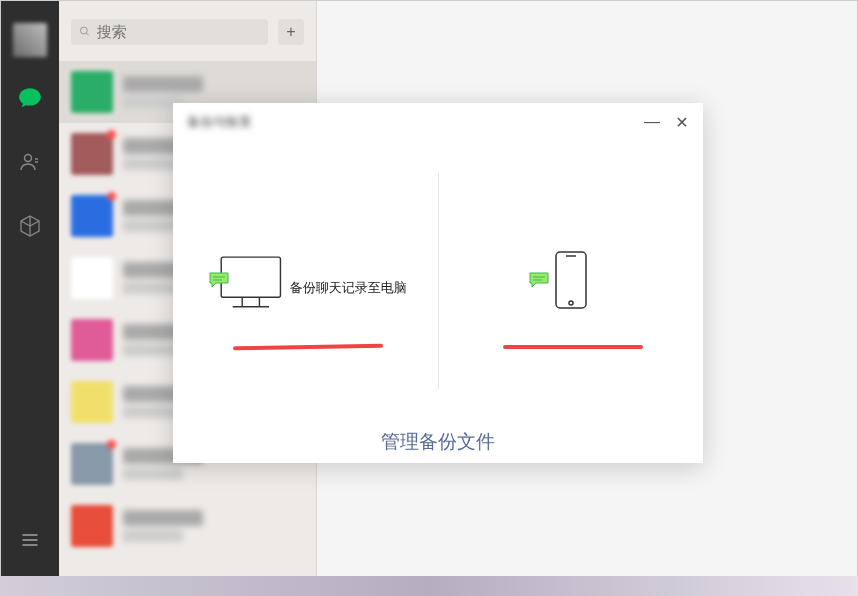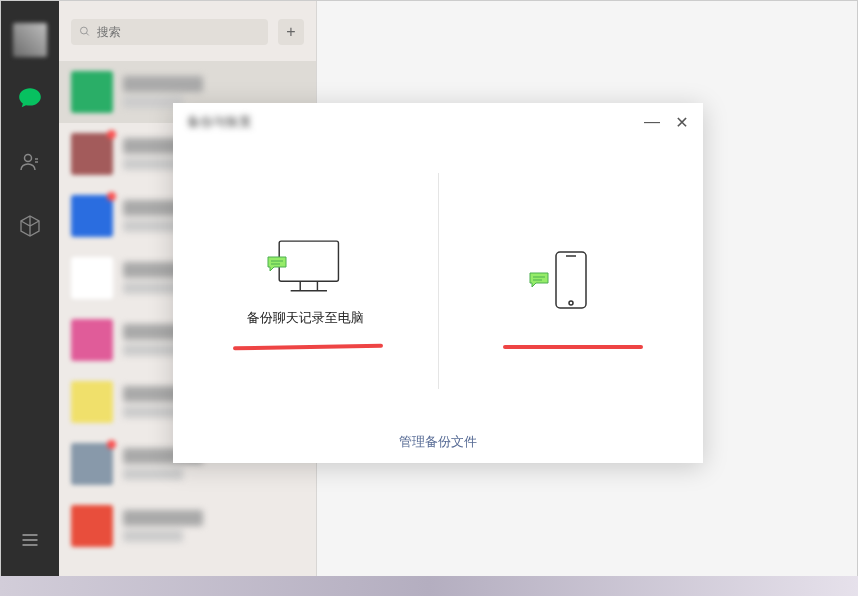--- a/index.html
+++ b/index.html
@@ -11,49 +11,49 @@
   .window-controls > div { width: 14px; height: 14px; display: flex; align-items: center; justify-content: center; color: #333; cursor: default; }
 
   .left-rail { position: absolute; left: 0; top: 0; width: 58px; height: 576px; background: #2e2e2e; display: flex; flex-direction: column; align-items: center; }
   .avatar { width: 34px; height: 34px; margin-top: 22px; background: linear-gradient(45deg,#6b6b6b,#bfbfbf); filter: blur(2px); border-radius: 2px; }
   .rail-item { width: 58px; height: 46px; display: flex; align-items: center; justify-content: center; margin-top: 18px; }
   .rail-bottom { margin-top: auto; margin-bottom: 14px; }
 
   .chat-panel { position: absolute; left: 58px; top: 0; width: 258px; height: 576px; background: #eeeae7; border-right: 1px solid #d8d6d4; }
   .search-row { height: 46px; padding: 15px 12px 0 12px; display: flex; gap: 10px; align-items: center; }
   .search-box { flex: 1; height: 26px; background: #e2ded9; border-radius: 4px; display: flex; align-items: center; padding: 0 8px; gap: 6px; }
-  .search-box input { background: transparent; border: none; outline: none; font-size: 12px; color: #000000; width: 100%; }
+  .search-box input { background: transparent; border: none; outline: none; font-size: 15px; color: #000000; width: 100%; }
   .plus-btn { width: 26px; height: 26px; background: #e2ded9; border-radius: 4px; display: flex; align-items: center; justify-content: center; color: #666; font-size: 16px; }
 
   .chat-list { margin-top: 14px; }
   .chat-item { height: 62px; padding: 8px 12px; display: flex; align-items: center; gap: 10px; position: relative; }
   .chat-item.active { background: #dedbd6; }
   .chat-avatar { width: 42px; height: 42px; border-radius: 3px; filter: blur(2px); position: relative; }
   .chat-avatar .dot { position: absolute; top: -3px; right: -3px; width: 9px; height: 9px; background: #fa5151; border-radius: 50%; filter: none; }
   .chat-text { flex: 1; filter: blur(3px); }
   .chat-title { font-size: 13px; color: #333; height: 16px; background: #aaa; width: 80px; border-radius: 2px; }
   .chat-preview { font-size: 11px; color: #999; margin-top: 4px; height: 12px; background: #ccc; width: 60px; border-radius: 2px; }
 
   .content-area { position: absolute; left: 316px; top: 0; right: 0; height: 576px; background: #f5f5f5; }
 
   .dialog { position: absolute; left: 172px; top: 102px; width: 530px; height: 360px; background: #fff; box-shadow: 0 4px 24px rgba(0,0,0,0.18); }
   .dialog-header { height: 38px; display: flex; align-items: center; justify-content: space-between; padding: 0 14px; }
   .dialog-title { font-size: 13px; color: #444; filter: blur(3px); }
   .dialog-ctrls { display: flex; gap: 16px; }
   .dialog-ctrls > div { width: 14px; height: 14px; display: flex; align-items: center; justify-content: center; color: #555; }
 
   .dialog-body { height: 280px; display: flex; }
-  .option { flex: 1; display: flex; flex-direction: column; align-items: center; justify-content: center; position: relative; }
+  .option { flex: 1; display: flex; flex-direction: row; align-items: center; justify-content: center; position: relative; }
   .divider { width: 1px; background: #e5e5e5; margin: 32px 0; }
   .option-icon { width: 86px; height: 60px; display: flex; align-items: center; justify-content: center; position: relative; }
   .option-label { font-size: 13px; color: #222; margin-top: 14px; }
   .underline { position: absolute; height: 4px; background: #e44; border-radius: 2px; }
 
   .dialog-footer { height: 42px; display: flex; align-items: center; justify-content: center; }
-  .footer-link { font-size: 13px; color: #576b95; cursor: pointer; }
+  .footer-link { font-size: 19px; color: #576b95; cursor: pointer; }
 
   .bottom-strip { position: absolute; left: 0; top: 576px; width: 858px; height: 20px; background: linear-gradient(90deg,#d2cdd9,#b4aec0,#e6e1eb); }
 </style>
 </head>
 <body>
 
 <div class="main-window">
 
   <div class="window-controls">
     <div>平</div>

